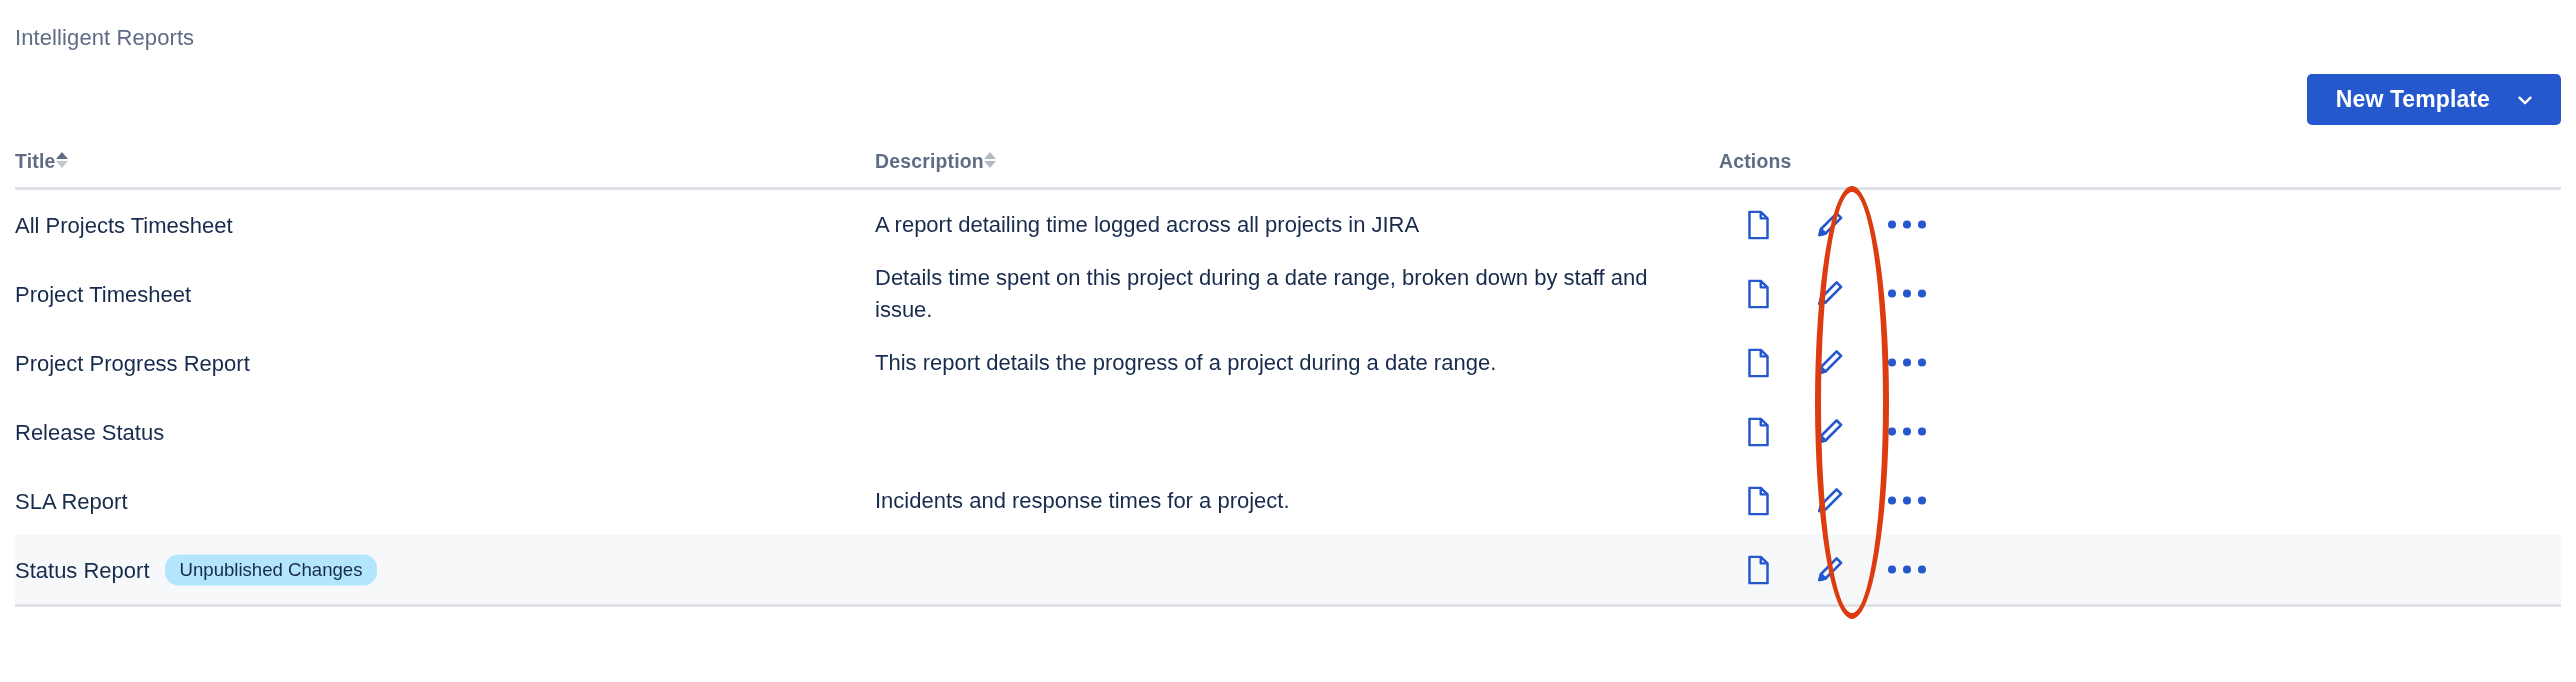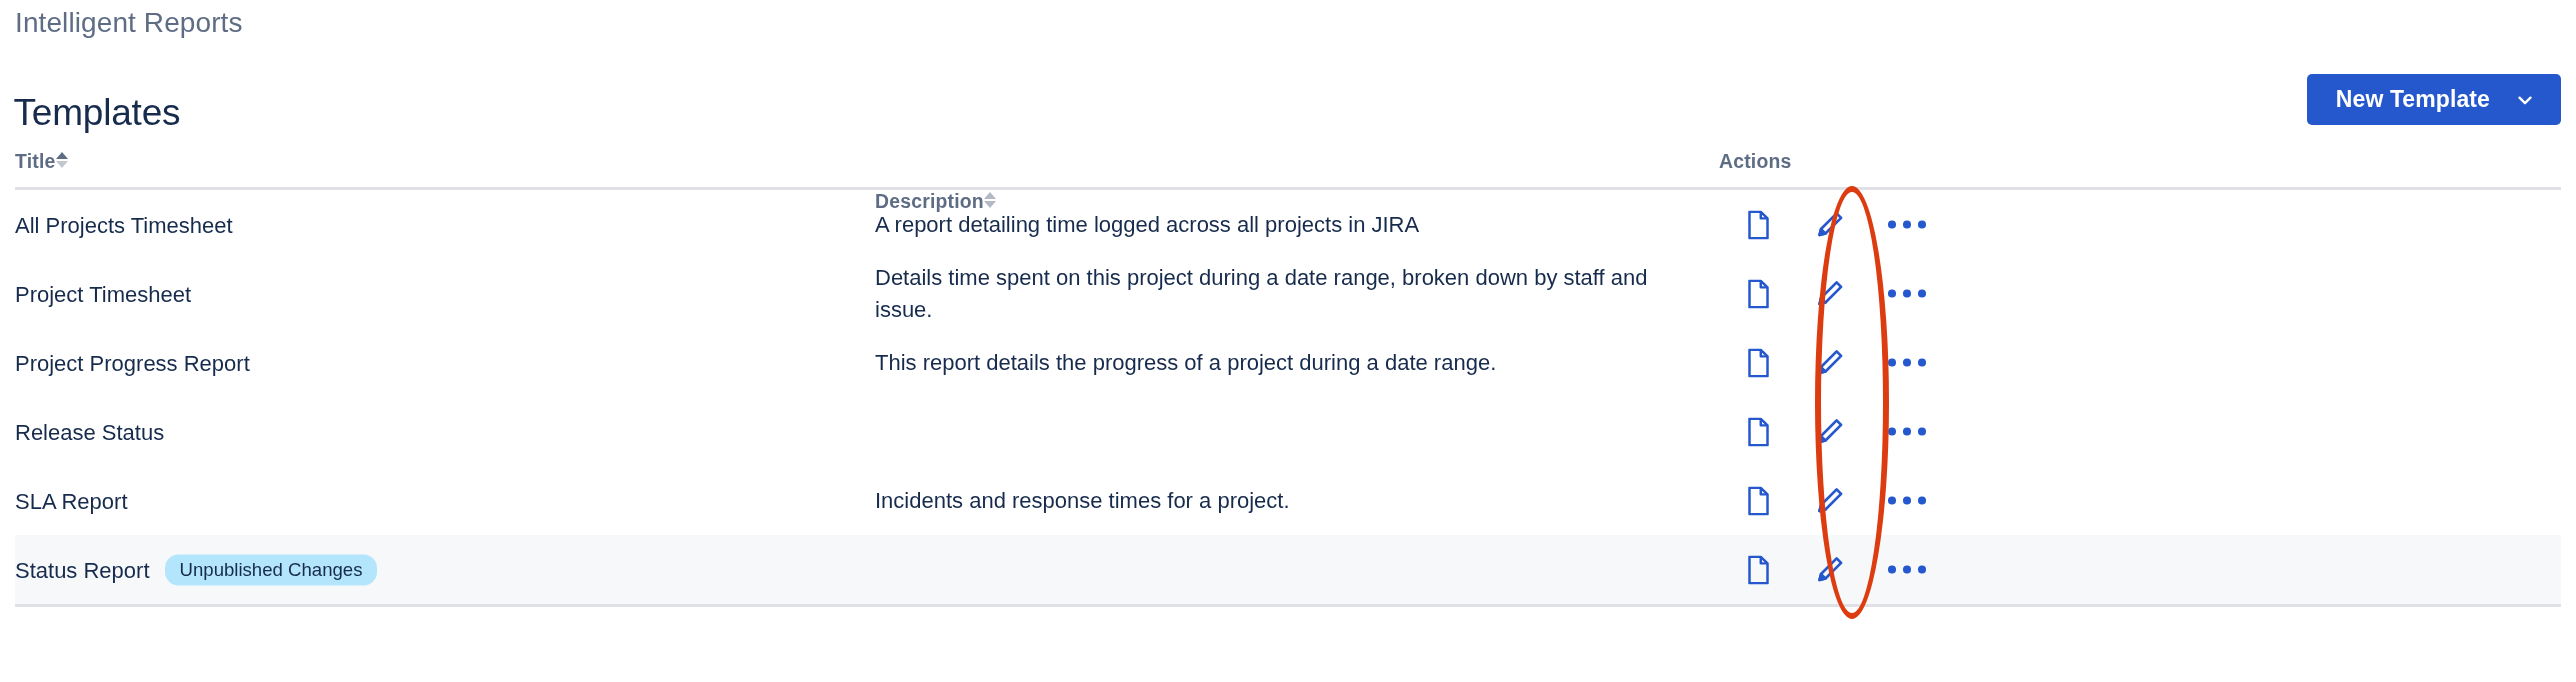--- a/index.html
+++ b/index.html
@@ -22,22 +22,22 @@
     position: relative;
     width: 2576px;
     height: 683px;
     box-sizing: border-box;
   }
 
   
   .breadcrumb {
     position: absolute;
     left: 15px;
-    top: 10px;
-    font-size: 28px;
+    top: 25px;
+    font-size: 22px;
     line-height: 25px;
     color: #5e6c84;
     letter-spacing: 0.1px;
   }
 
   .page-title {
     position: absolute;
     left: 13.5px;
     top: 66px;
     font-size: 37px;
@@ -98,21 +98,21 @@
     color: #5e6c84;
     letter-spacing: 0.2px;
     display: flex;
     align-items: flex-start;
     gap: 0;
     cursor: pointer;
     white-space: nowrap;
     text-align: center;
   }
   .th-title { left: 0px; }
-  .th-desc  { left: 860px; margin-top: 40px; }
+  .th-desc  { left: 860px; }
   .th-actions { left: 1704px; cursor: default; }
 
   .sorter {
     display: inline-flex;
     flex-direction: column;
     justify-content: center;
     gap: 2.5px;
     padding-top: 1.7px;
   }
   .sorter .tri {
@@ -222,21 +222,20 @@
     pointer-events: none;
     box-sizing: border-box;
   }
 </style>
 </head>
 <body>
 
 <div class="page">
 
   <div class="breadcrumb">Intelligent Reports</div>
-  <h1 class="page-title">Templates</h1>
 
   <button class="new-template-btn">
     <span>New Template</span>
     <span class="chev">
       <svg width="22" height="22" viewBox="0 0 24 24" aria-hidden="true">
         <path d="M6 9.5 L12 15.5 L18 9.5" fill="none" stroke="#ffffff" stroke-width="2.6" stroke-linecap="round" stroke-linejoin="round"></path>
       </svg>
     </span>
   </button>
 

